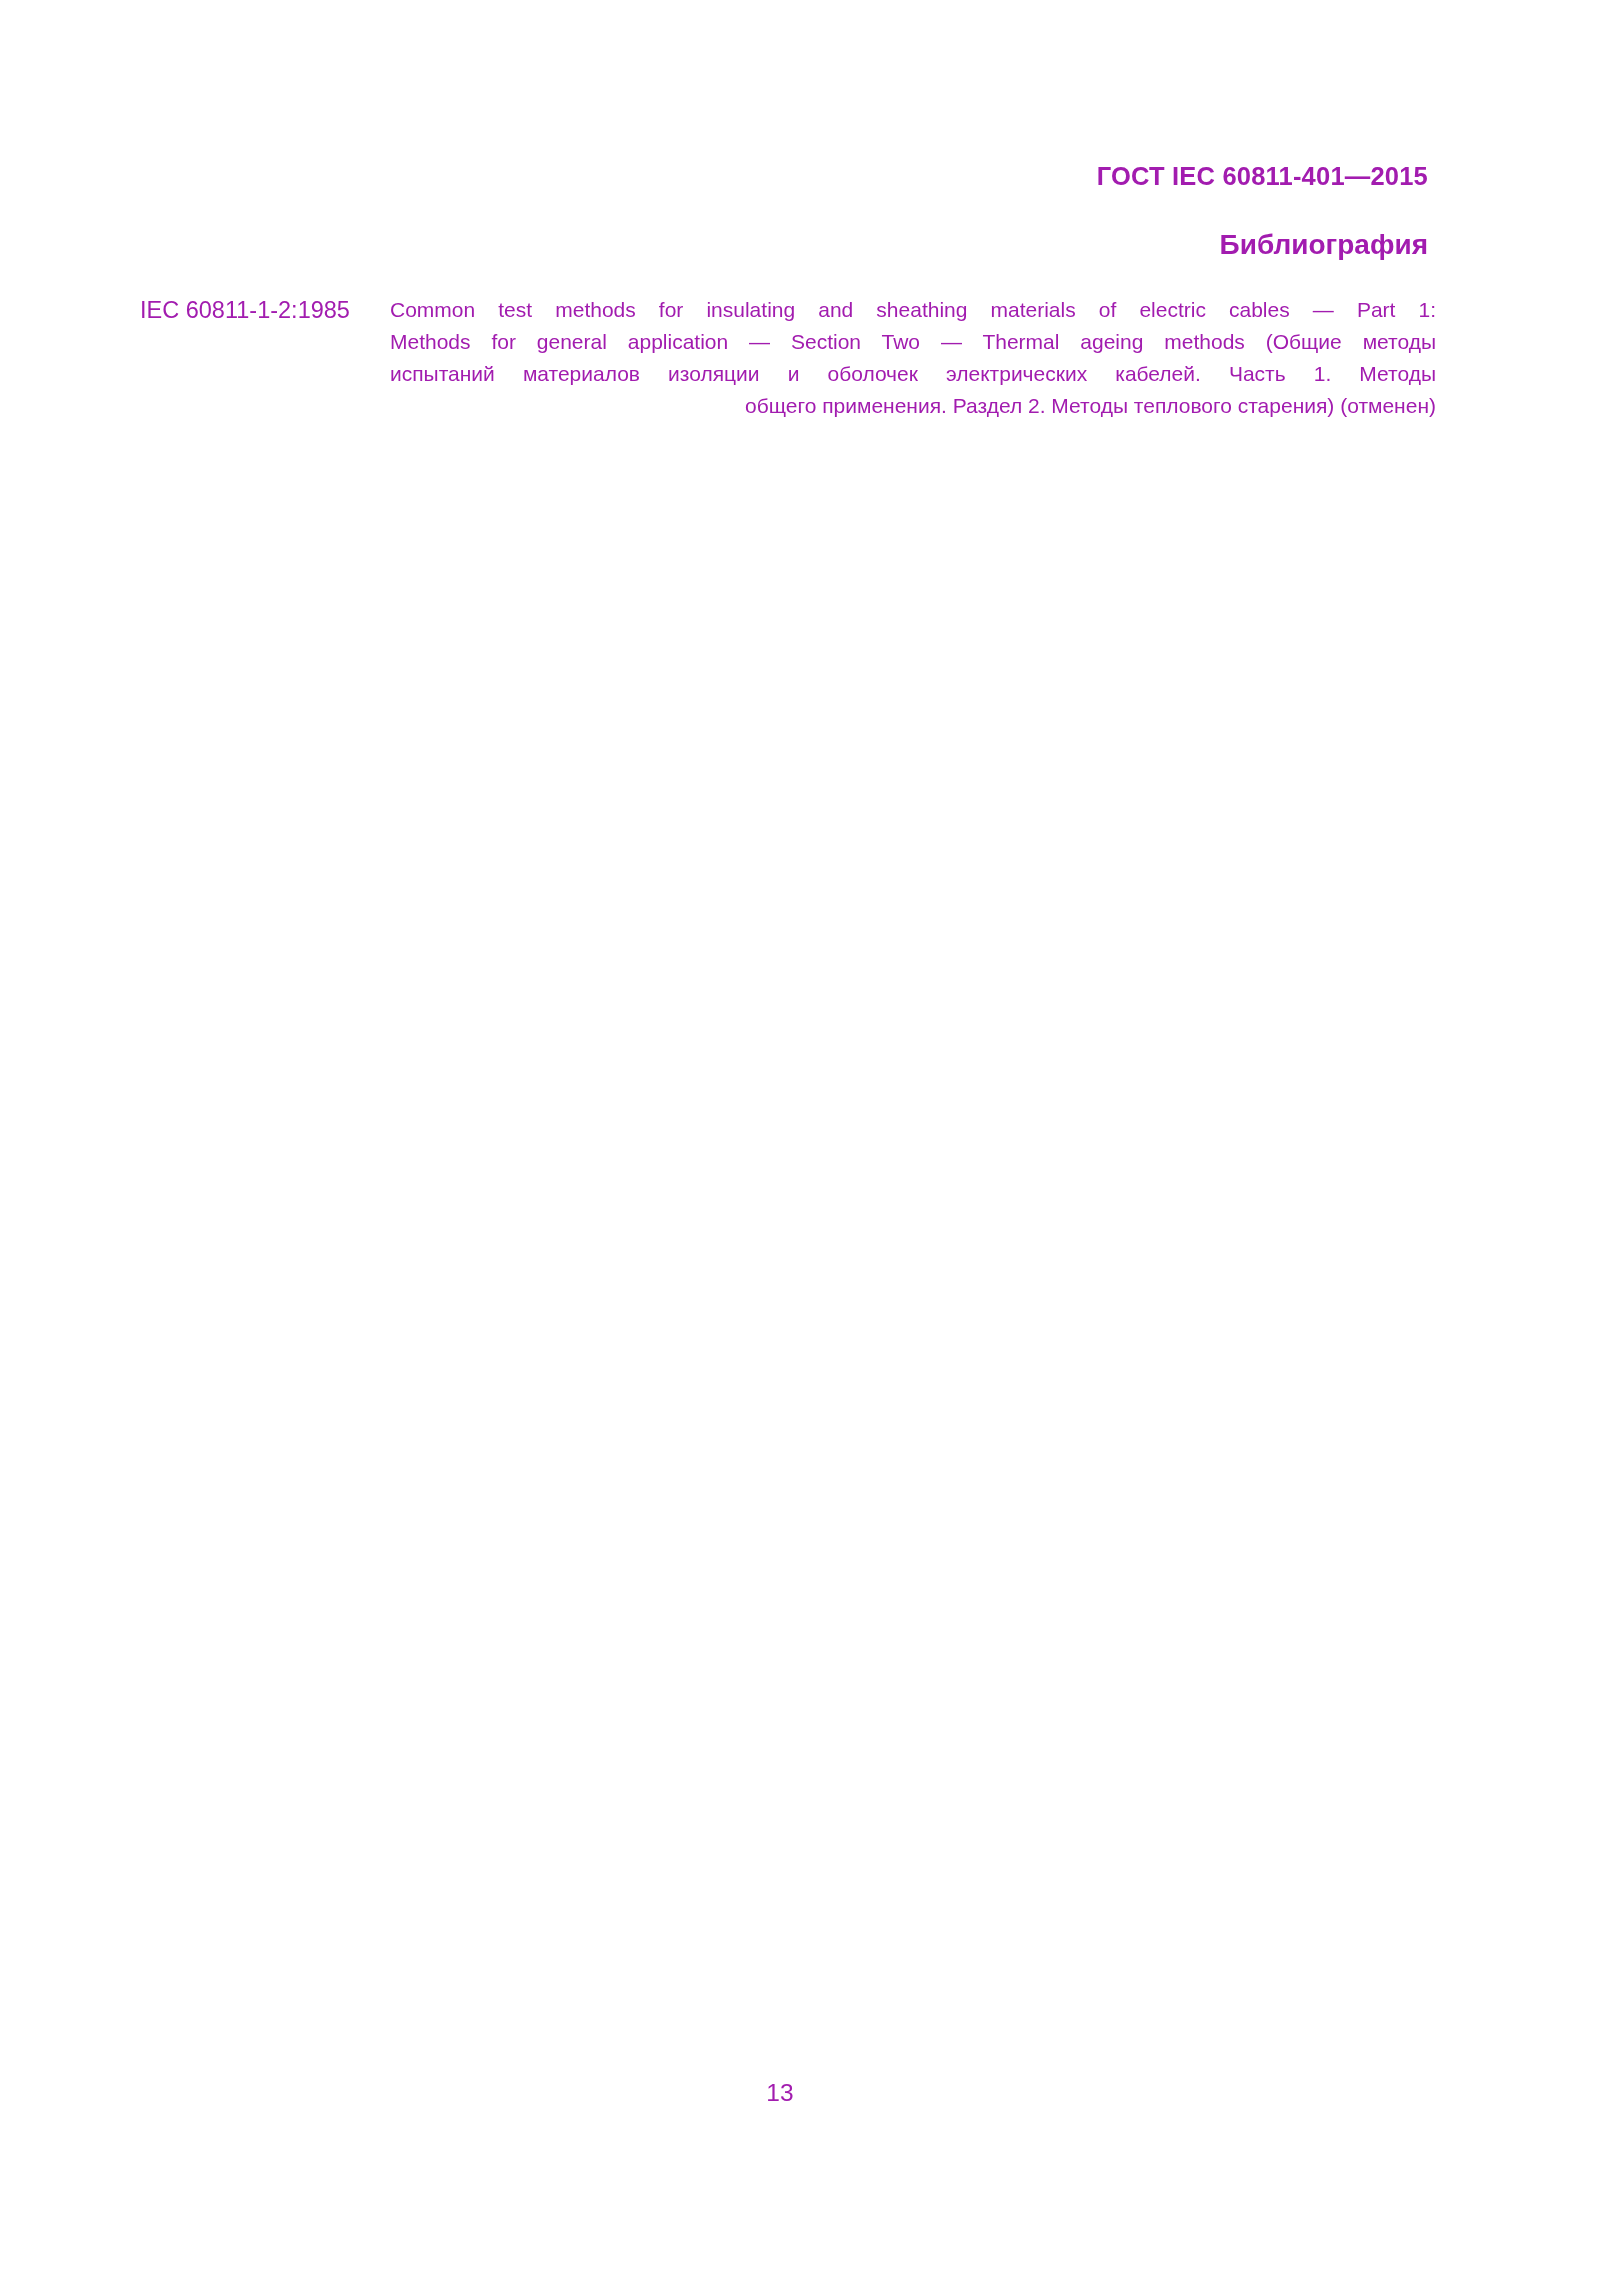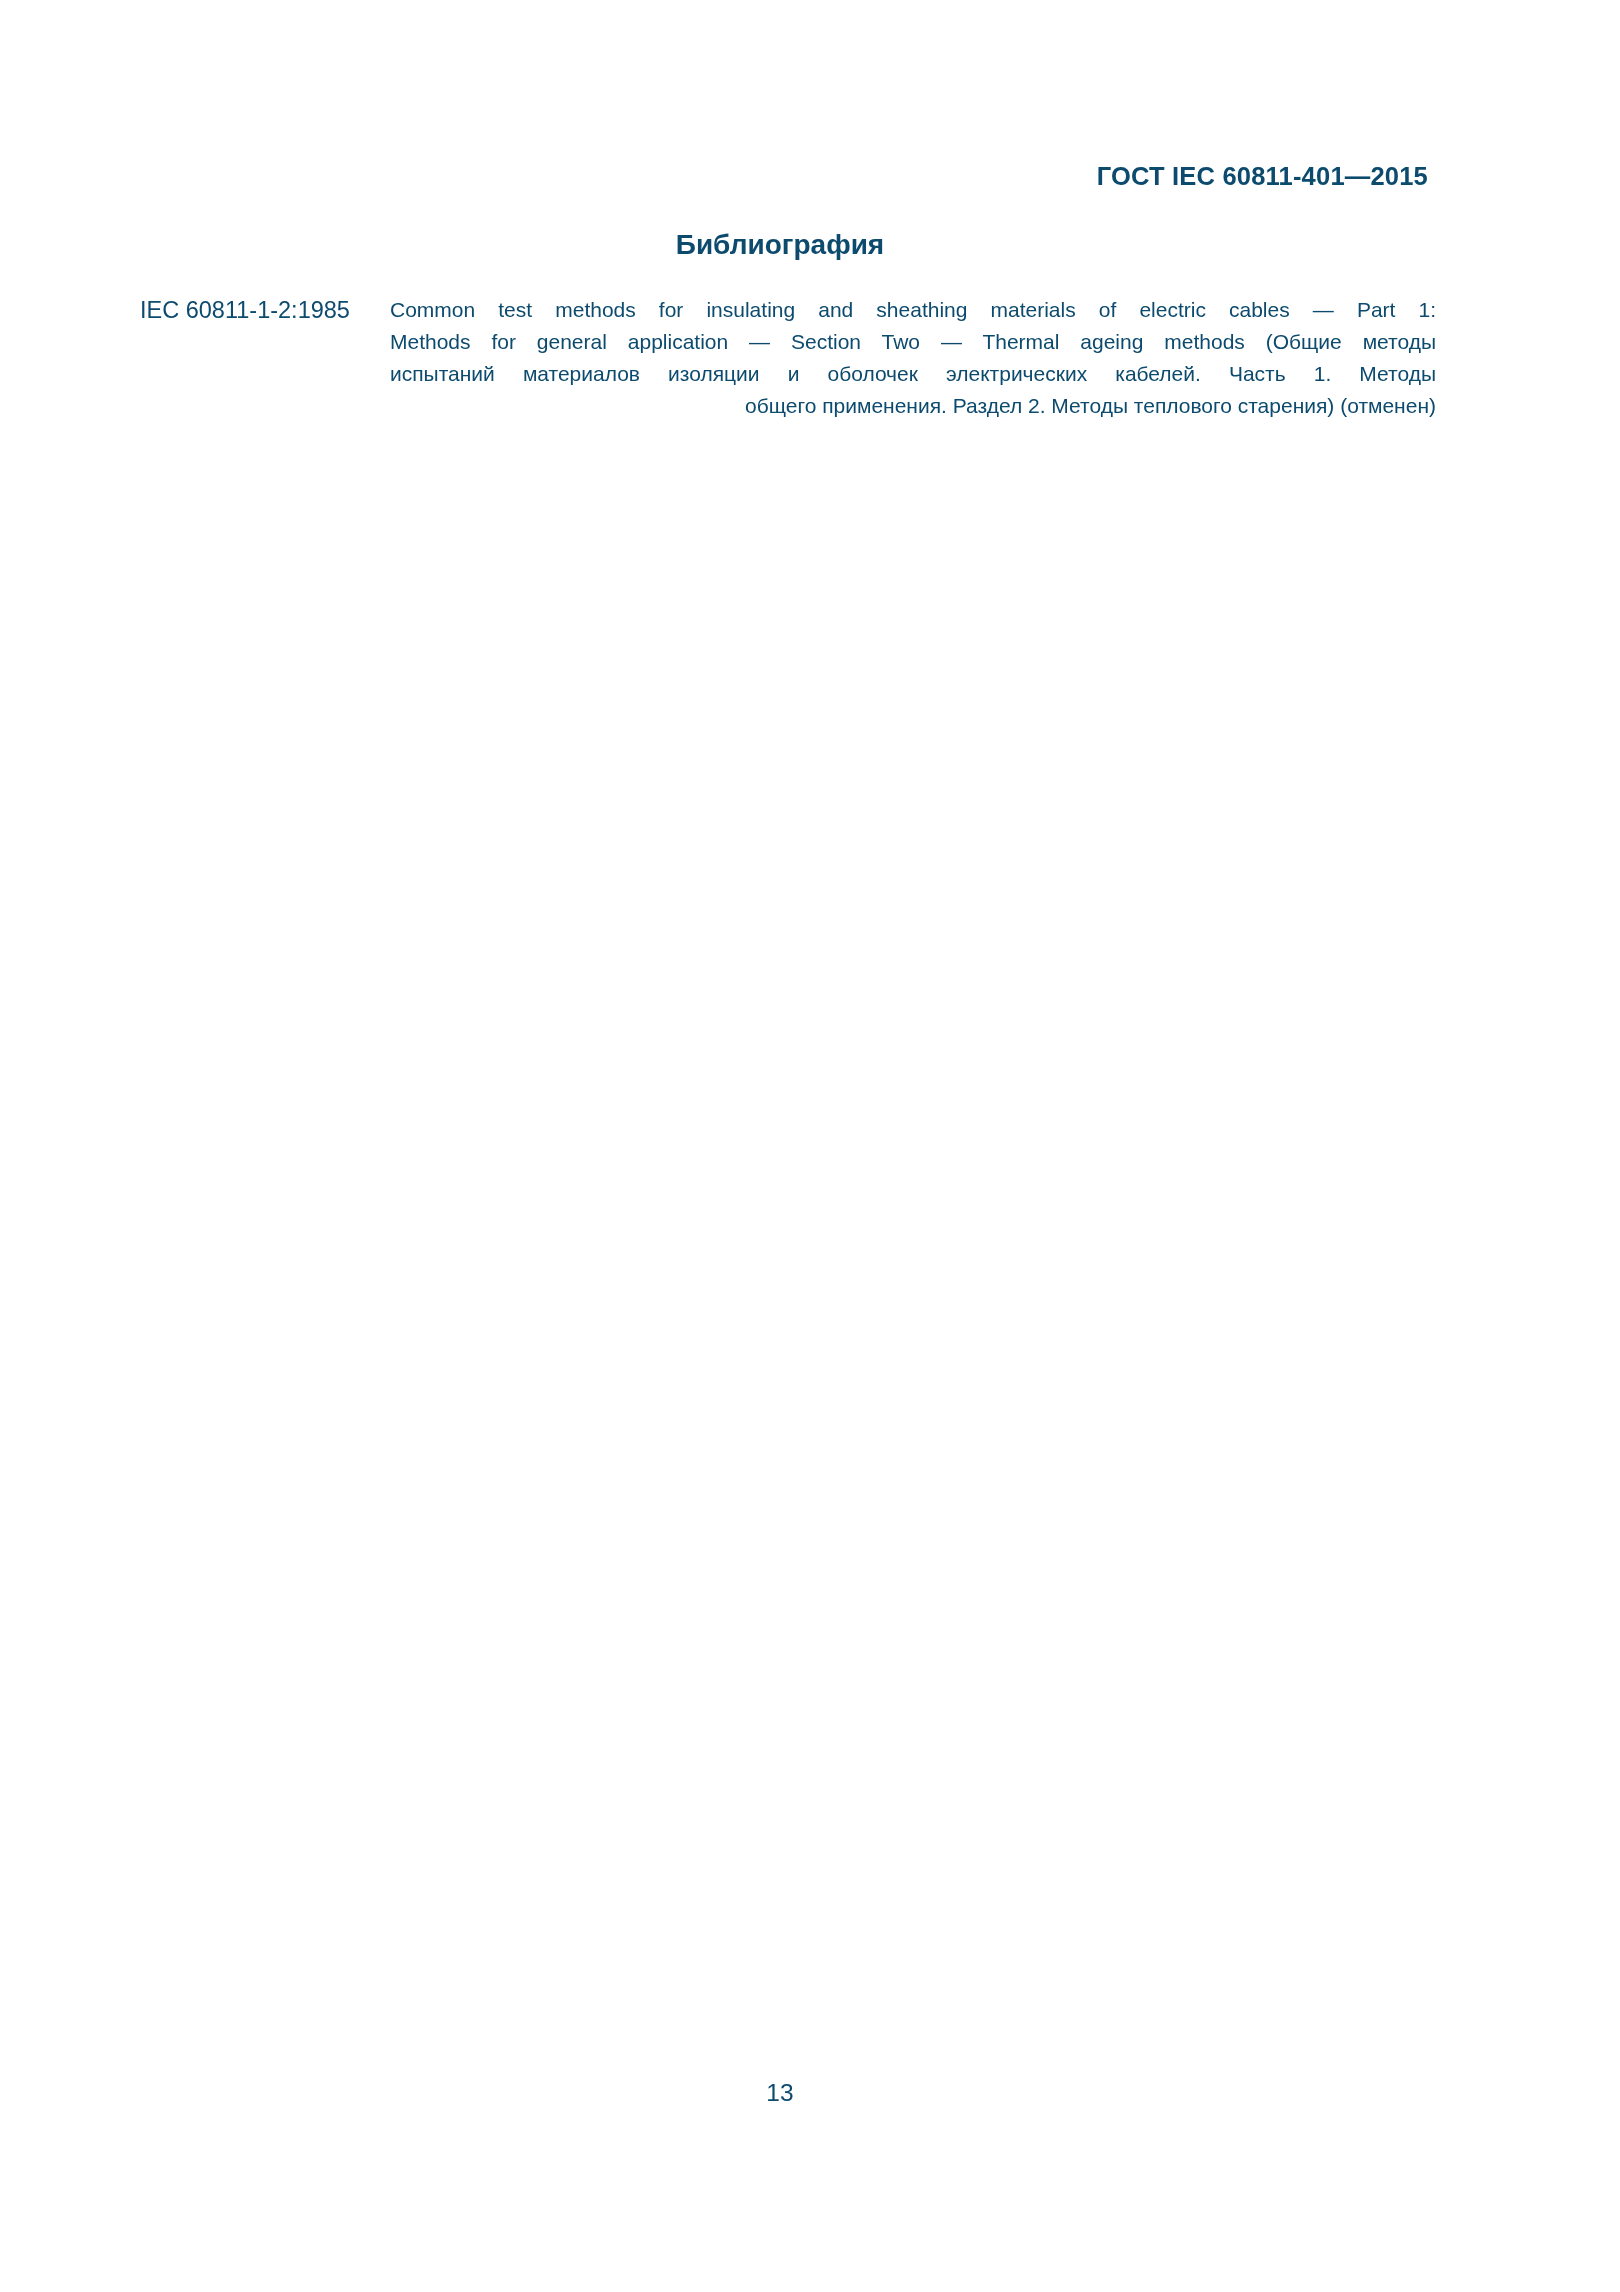--- a/index.html
+++ b/index.html
@@ -7,41 +7,41 @@
     padding: 0;
     background: #e8e8e8;
   }
   .page {
     position: relative;
     width: 1620px;
     height: 2293px;
     margin: 0 auto;
     background: #ffffff;
     font-family: "Liberation Sans", sans-serif;
-    color: #0c4a6e;
+    color: #a21caf;
     overflow: hidden;
   }
   .running-header {
     position: absolute;
     top: 161px;
     left: 132px;
     right: 192px;
     text-align: right;
     font-weight: bold;
     font-size: 25.5px;
     line-height: 31px;
     letter-spacing: 0.2px;
   }
   .section-title {
     position: absolute;
     top: 227px;
     left: 132px;
     width: 1296px;
     margin: 0;
-    text-align: center;
+    text-align: right;
     font-weight: bold;
     font-size: 28px;
     line-height: 35px;
   }
   .bib-entry {
     position: absolute;
     top: 294px;
     left: 132px;
     width: 1296px;
     display: flex;

